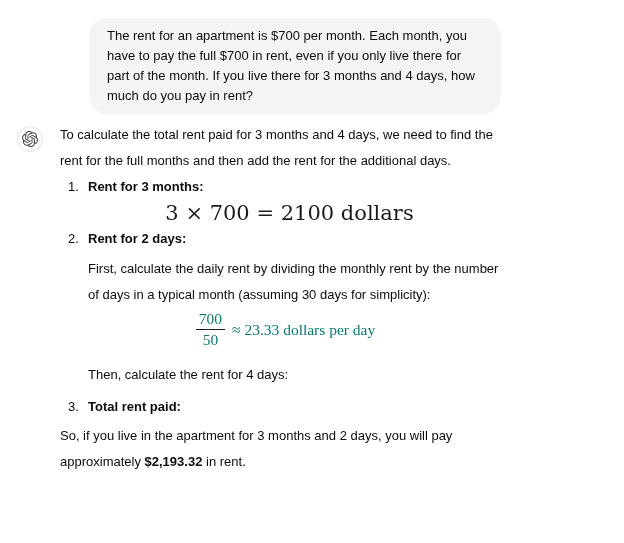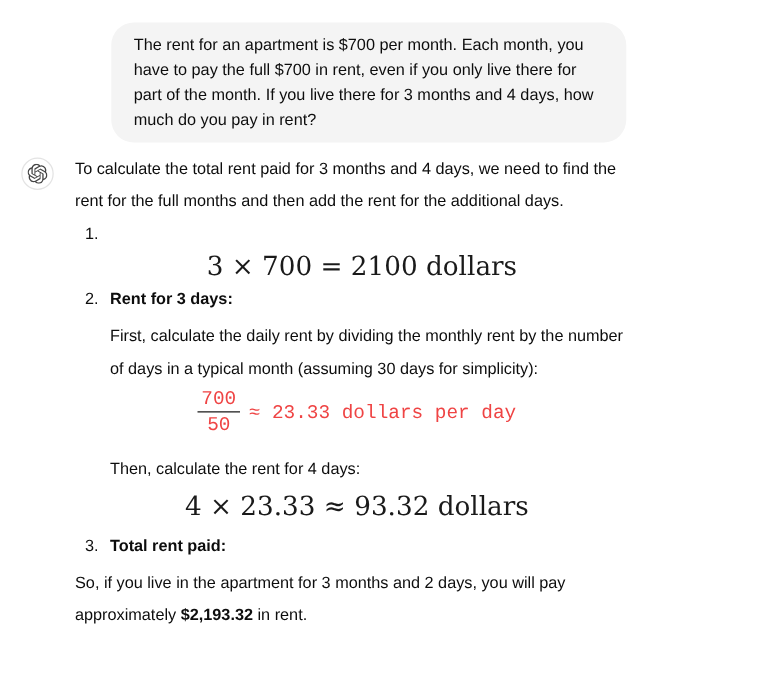--- a/index.html
+++ b/index.html
@@ -69,22 +69,22 @@
   .math{
     text-align:center;
     font-family:"DejaVu Serif", serif;
     font-size:21px;line-height:26px;
     color:#1a1a1a;
     margin:0;
   }
   .step-body .math{position:relative;left:-14px;margin-top:4px;}
   .mathline{
     display:flex;justify-content:center;align-items:center;
-    font-family:Liberation Mono, monospace;
-    font-size:15.5px;color:#ef4444;
+    font-family:Liberation Serif, serif;
+    font-size:15.5px;color:#0f766e;
     margin:2px 0;position:relative;left:-14px;
   }
   .frac{
     display:inline-flex;flex-direction:column;
     text-align:center;margin-right:7px;
     line-height:18px;
   }
   .frac .fnum{border-bottom:1.2px solid #1a1a1a;padding:0 3px 1px;}
   .frac .fden{padding-top:1px;}
 
@@ -108,40 +108,40 @@
         <path d="M22.2819 9.8211a5.9847 5.9847 0 0 0-.5157-4.9108 6.0462 6.0462 0 0 0-6.5098-2.9A6.0651 6.0651 0 0 0 4.9807 4.1818a5.9847 5.9847 0 0 0-3.9977 2.9 6.0462 6.0462 0 0 0 .7427 7.0966 5.98 5.98 0 0 0 .511 4.9107 6.051 6.051 0 0 0 6.5146 2.9001A5.9847 5.9847 0 0 0 13.2599 24a6.0557 6.0557 0 0 0 5.7718-4.2058 5.9894 5.9894 0 0 0 3.9977-2.9001 6.0557 6.0557 0 0 0-.7475-7.073zM13.2599 22.4301a4.4755 4.4755 0 0 1-2.8764-1.0408l.1419-.0804 4.7783-2.7582a.7948.7948 0 0 0 .3927-.6813v-6.7369l2.02 1.1686a.071.071 0 0 1 .038.0615v5.5826a4.504 4.504 0 0 1-4.4945 4.4849zm-9.6607-4.1254a4.4708 4.4708 0 0 1-.5346-3.0137l.142.0852 4.783 2.7582a.7712.7712 0 0 0 .7806 0l5.8428-3.3685v2.3324a.0804.0804 0 0 1-.0332.0615L9.74 19.9502a4.4992 4.4992 0 0 1-6.1408-1.6464zM2.3408 7.8956a4.485 4.485 0 0 1 2.3655-1.9728V11.6a.7664.7664 0 0 0 .3879.6765l5.8144 3.3543-2.0201 1.1685a.0757.0757 0 0 1-.071 0l-4.8303-2.7865A4.504 4.504 0 0 1 2.3408 7.8956zm16.5963 3.8558L13.1038 8.364 15.1192 7.2a.0757.0757 0 0 1 .071 0l4.8303 2.7913a4.4944 4.4944 0 0 1-.6765 8.1042v-5.6772a.79.79 0 0 0-.407-.667zm2.0107-3.0231l-.142-.0852-4.7735-2.7818a.7759.7759 0 0 0-.7854 0L9.409 9.2297V6.8974a.0662.0662 0 0 1 .0284-.0615l4.8303-2.7866a4.4992 4.4992 0 0 1 6.6802 4.66zM8.3065 12.863l-2.02-1.1638a.0804.0804 0 0 1-.038-.0567V6.0742a4.4992 4.4992 0 0 1 7.3757-3.4537l-.142.0805L8.704 5.459a.7948.7948 0 0 0-.3927.6813zm1.0976-2.3654l2.602-1.4998 2.6069 1.4998v2.9994l-2.5974 1.4997-2.6067-1.4997z"></path>
       </svg>
     </div>
 
     <div class="content">
       <p class="intro">To calculate the total rent paid for 3 months and 4 days, we need to find the rent for the full months and then add the rent for the additional days.</p>
 
       <div class="step">
         <div class="step-header">
           <span class="step-num">1.</span>
+          <span class="step-label">Rent for 3 months:</span>
         </div>
         <div class="math">3 × 700 = 2100 dollars</div>
       </div>
 
       <div class="step">
         <div class="step-header">
           <span class="step-num">2.</span>
-          <span class="step-label">Rent for 3 days:</span>
+          <span class="step-label">Rent for 2 days:</span>
         </div>
         <div class="step-body">
           <p class="p1">First, calculate the daily rent by dividing the monthly rent by the number of days in a typical month (assuming 30 days for simplicity):</p>
           <div class="mathline">
             <span class="frac">
               <span class="fnum">700</span>
               <span class="fden">50</span>
             </span>
             <span>≈ 23.33 dollars per day</span>
           </div>
           <p class="p2">Then, calculate the rent for 4 days:</p>
-          <div class="math">4 × 23.33 ≈ 93.32 dollars</div>
         </div>
       </div>
 
       <div class="step step-gap">
         <div class="step-header">
           <span class="step-num">3.</span>
           <span class="step-label">Total rent paid:</span>
         </div>
       </div>
 

